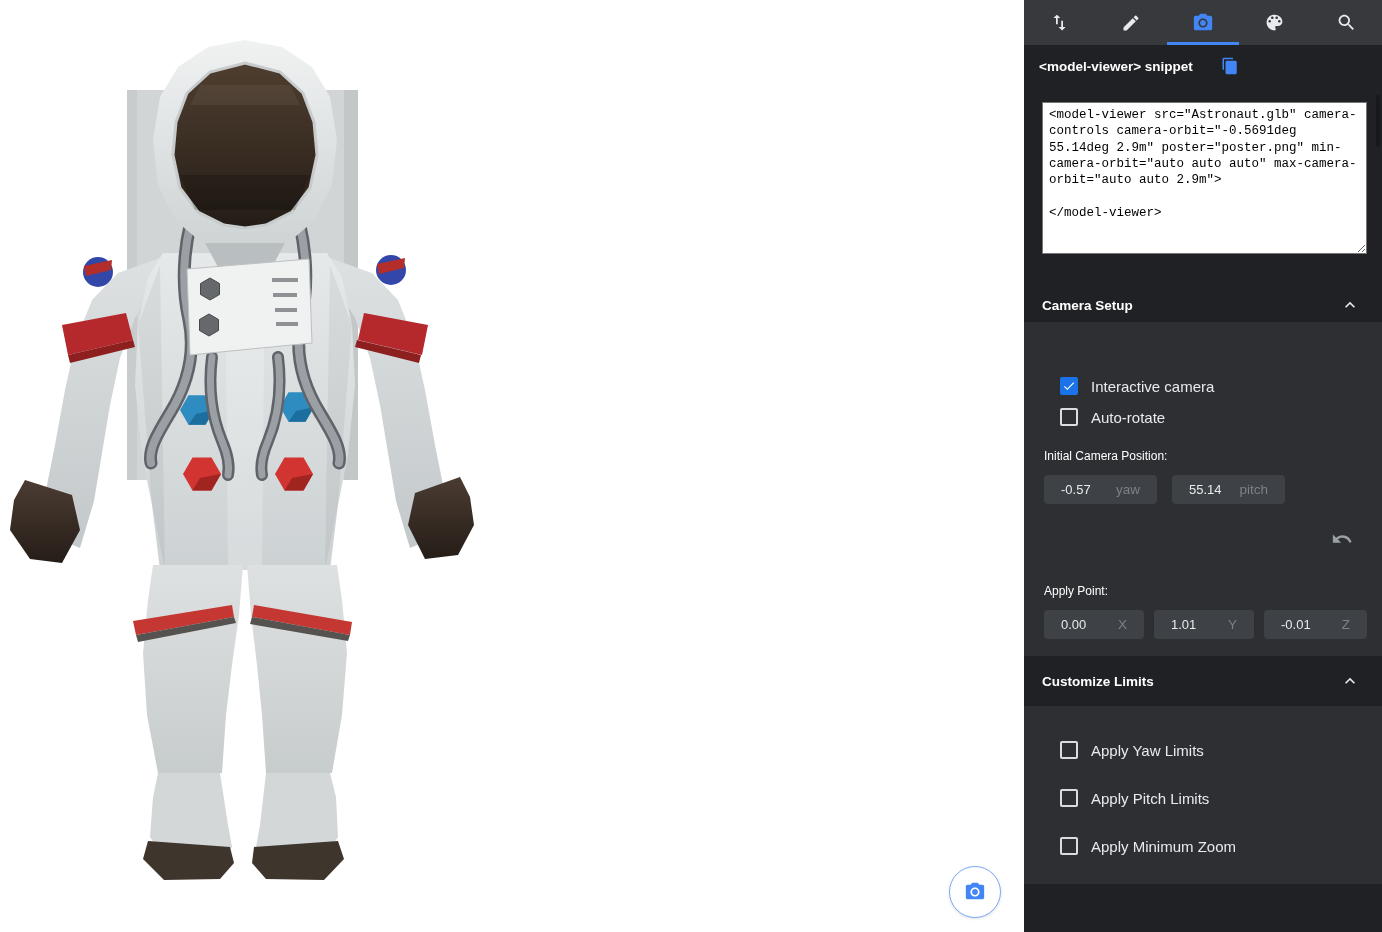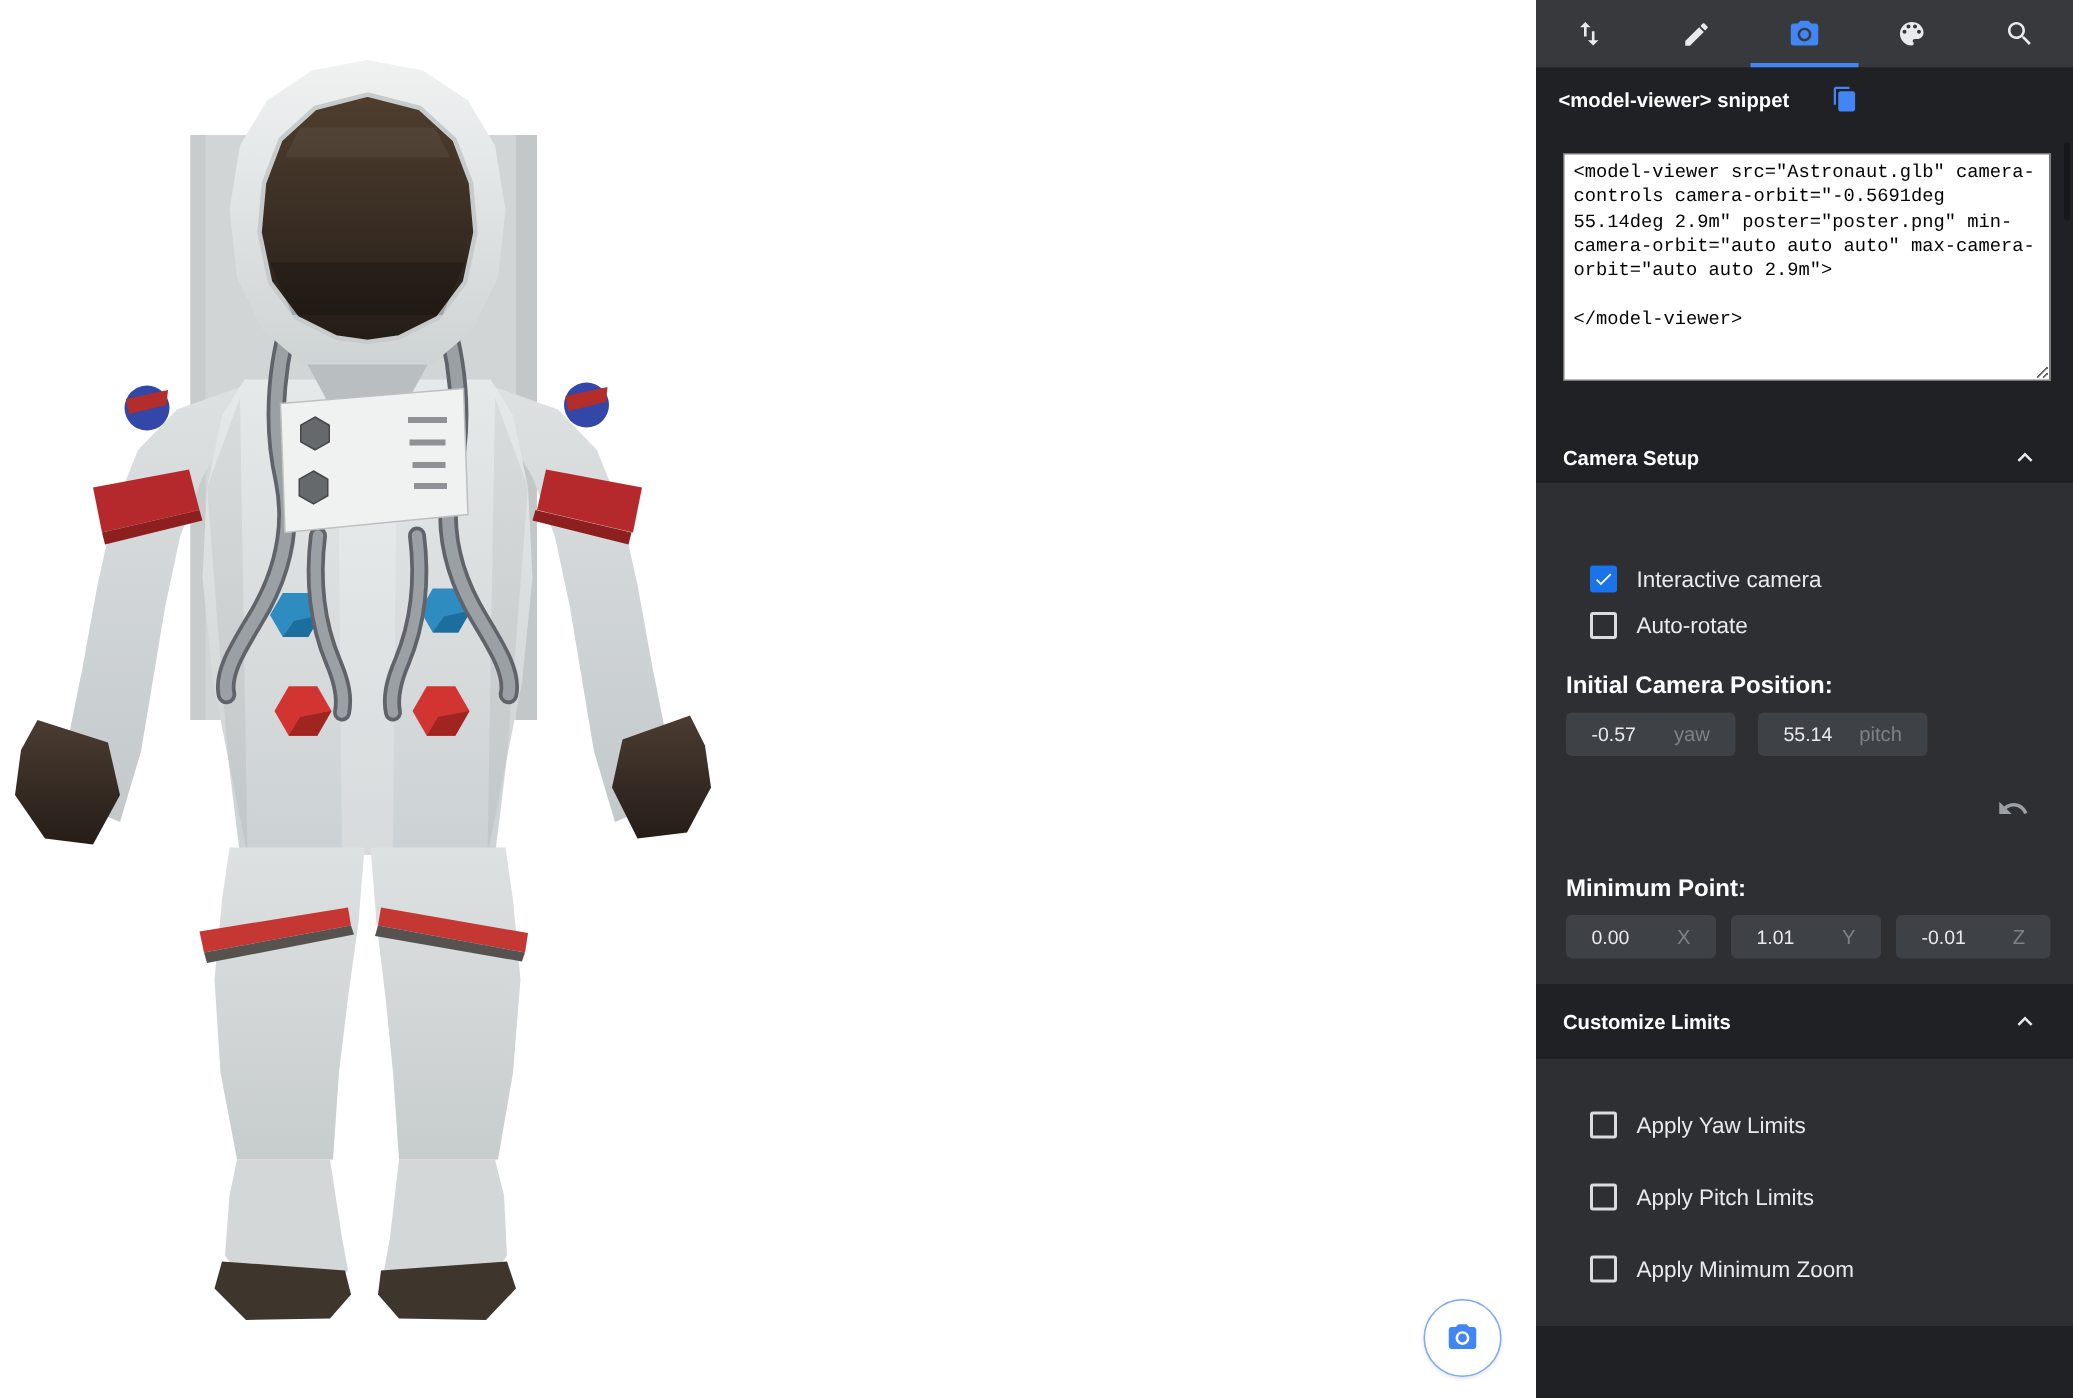--- a/index.html
+++ b/index.html
@@ -37,21 +37,21 @@
   .body-camera{top:322px;height:334px;}
   .body-limits{top:706px;height:178px;}
   .footer{position:absolute;left:0;top:884px;width:358px;height:48px;background:#202124;}
 
   .check-row{position:absolute;left:36px;height:24px;display:flex;align-items:center;}
   .checkbox{width:18px;height:18px;box-sizing:border-box;border:2px solid #dadce0;border-radius:2px;
             display:flex;align-items:center;justify-content:center;cursor:pointer;flex:none;}
   .checkbox.checked{background:#1a73e8;border-color:#1a73e8;}
   .check-label{margin-left:13px;font-size:15px;color:#e8eaed;}
 
-  .mini-label{position:absolute;left:20px;font-size:16px;font-weight:700;color:#fff;}
+  .mini-label{position:absolute;left:20px;font-size:12px;font-weight:400;color:#fff;}
 
   .field{position:absolute;height:29px;background:#3e4145;border-radius:4px;box-sizing:border-box;
          display:flex;align-items:center;justify-content:space-between;padding:0 17px;cursor:text;}
   .field .val{font-size:13px;color:#e8eaed;}
   .field .sfx{font-size:13.5px;color:#7d8286;}
 
   .save-btn{position:absolute;left:20px;width:257px;height:32px;background:#1a73e8;border:none;
             border-radius:4px;display:flex;align-items:center;justify-content:center;gap:9px;
             color:#fff;font-family:"Liberation Sans",sans-serif;font-size:13px;font-weight:700;
             letter-spacing:.8px;cursor:pointer;}
@@ -265,21 +265,21 @@
       <span class="val">55.14</span>
       <span class="sfx">pitch</span>
     </div>
 
     <button class="undo-btn" style="top:204px">
       <svg width="22" height="22" viewBox="0 0 24 24" fill="#9aa0a6">
         <path d="M12.5 8c-2.65 0-5.05.99-6.9 2.6L2 7v9h9l-3.62-3.62c1.39-1.16 3.16-1.88 5.12-1.88 3.54 0 6.55 2.31 7.6 5.5l2.37-.78C21.08 11.03 17.15 8 12.5 8z"></path>
       </svg>
     </button>
 
-    <span class="mini-label" style="top:262px">Minimum Point:</span>
+    <span class="mini-label" style="top:262px">Apply Point:</span>
 
     <div class="field" style="top:288px;left:20px;width:100px">
       <span class="val">0.00</span>
       <span class="sfx">X</span>
     </div>
     <div class="field" style="top:288px;left:130px;width:100px">
       <span class="val">1.01</span>
       <span class="sfx">Y</span>
     </div>
     <div class="field" style="top:288px;left:240px;width:103px">

